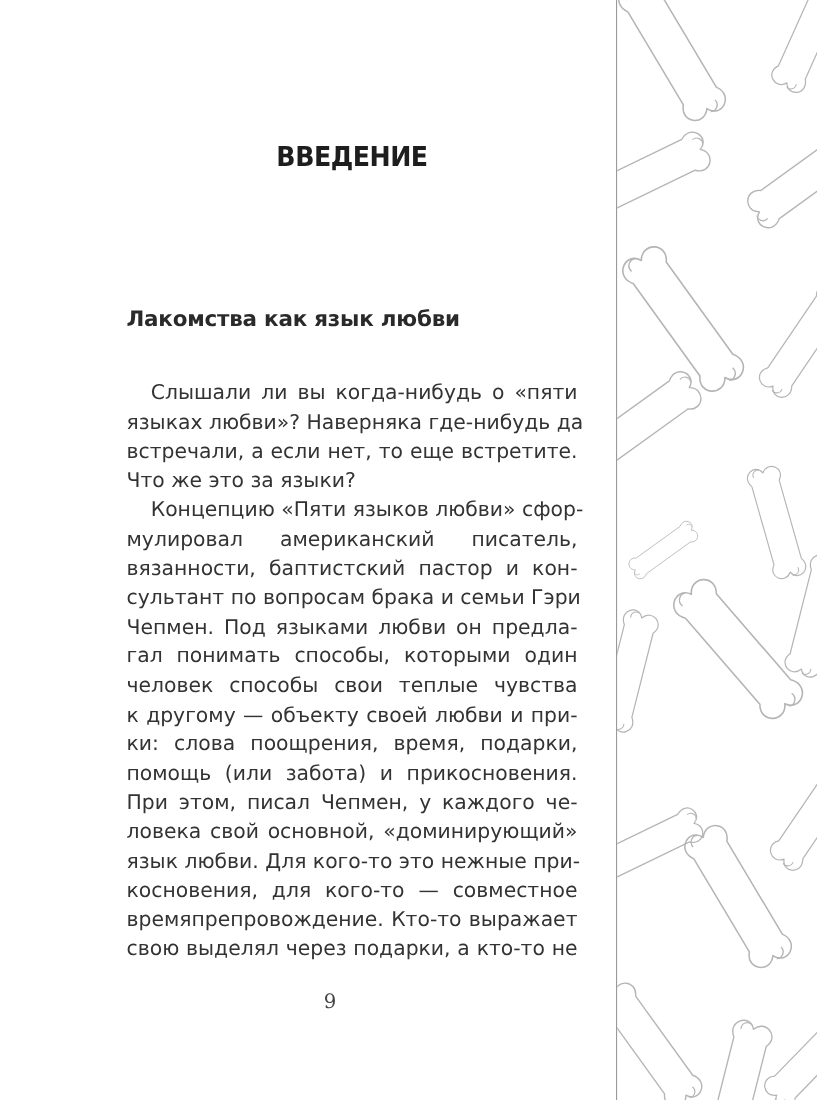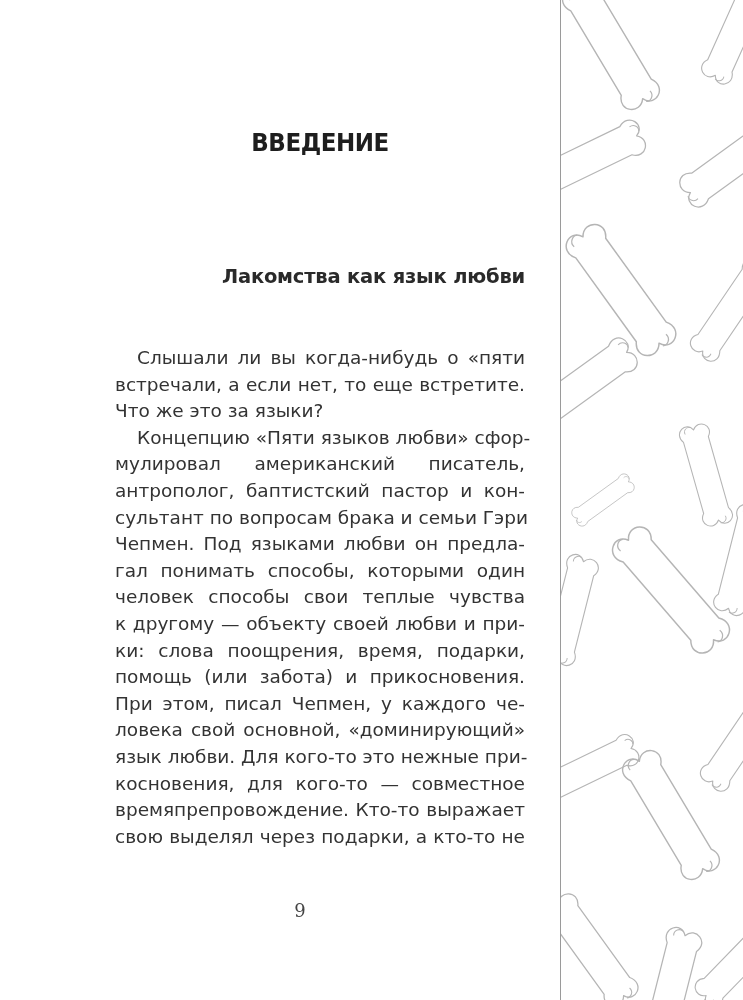--- a/index.html
+++ b/index.html
@@ -9,21 +9,21 @@
   }
   .text-column {
     position: absolute; left: 115px; top: 0; width: 410px; height: 1000px;
   }
   .chapter-title {
     position: absolute; left: 0; width: 410px; top: 128px; text-align: center;
     font-family: "DejaVu Sans", sans-serif; font-weight: bold; font-size: 25px;
     letter-spacing: -0.5px; color: #1e1e1e; transform: scaleX(0.92);
   }
   .section-title {
-    position: absolute; left: 0; width: 410px; top: 265px; text-align: right;
+    position: absolute; left: 0; width: 410px; top: 278px; text-align: left;
     font-weight: bold; font-size: 19.5px; color: #2a2a2a; letter-spacing: -0.2px;
   }
   .body-text {
     position: absolute; left: 0; top: 316px; width: 410px;
     font-size: 18.5px; line-height: 26.6px; color: #333333;
   }
   .line { display: block; white-space: nowrap; text-align: justify; text-align-last: justify; height: 26.6px; }
   .line.last { text-align-last: left; }
   .page-number {
     position: absolute; left: 0; width: 370px; top: 900px; text-align: center;
@@ -36,25 +36,26 @@
   .pattern-panel svg { position: absolute; left: 0; top: 0; }
 </style>
 </head>
 <body>
 
 <div class="text-column">
   <div class="chapter-title">ВВЕДЕНИЕ</div>
   <div class="section-title">Лакомства как язык любви</div>
   <div class="body-text">
     <span class="line" style="padding-left: 22px; margin-top: 29px;">Слышали ли вы когда-нибудь о «пяти</span>
+    <span class="line">языках любви»? Наверняка где-нибудь да</span>
     <span class="line">встречали, а если нет, то еще встретите.</span>
     <span class="line last">Что же это за языки?</span>
     <span class="line" style="padding-left: 22px;">Концепцию «Пяти языков любви» сфор-</span>
     <span class="line">мулировал американский писатель,</span>
-    <span class="line">антрополог, баптистский пастор и кон-</span>
+    <span class="line">вязанности, баптистский пастор и кон-</span>
     <span class="line">сультант по вопросам брака и семьи Гэри</span>
     <span class="line">Чепмен. Под языками любви он предла-</span>
     <span class="line">гал понимать способы, которыми один</span>
     <span class="line">человек способы свои теплые чувства</span>
     <span class="line">к другому — объекту своей любви и при-</span>
     <span class="line">ки: слова поощрения, время, подарки,</span>
     <span class="line">помощь (или забота) и прикосновения.</span>
     <span class="line">При этом, писал Чепмен, у каждого че-</span>
     <span class="line">ловека свой основной, «доминирующий»</span>
     <span class="line">язык любви. Для кого-то это нежные при-</span>

